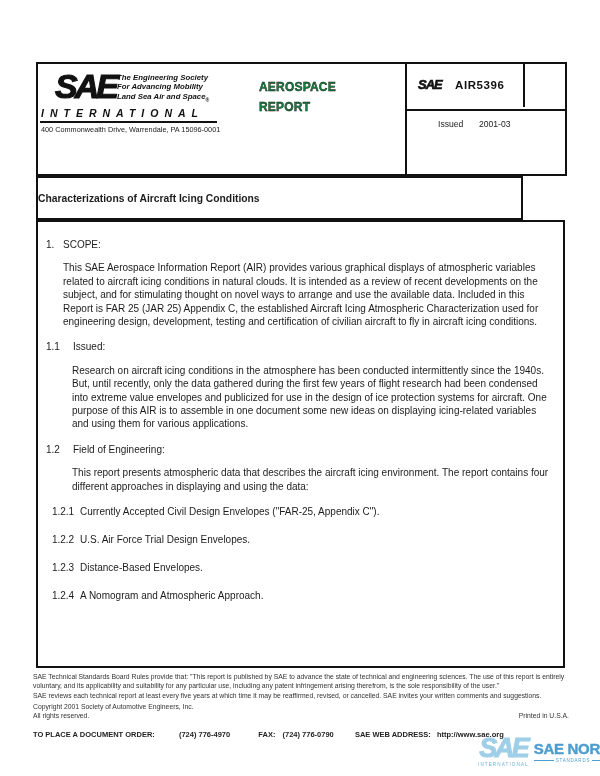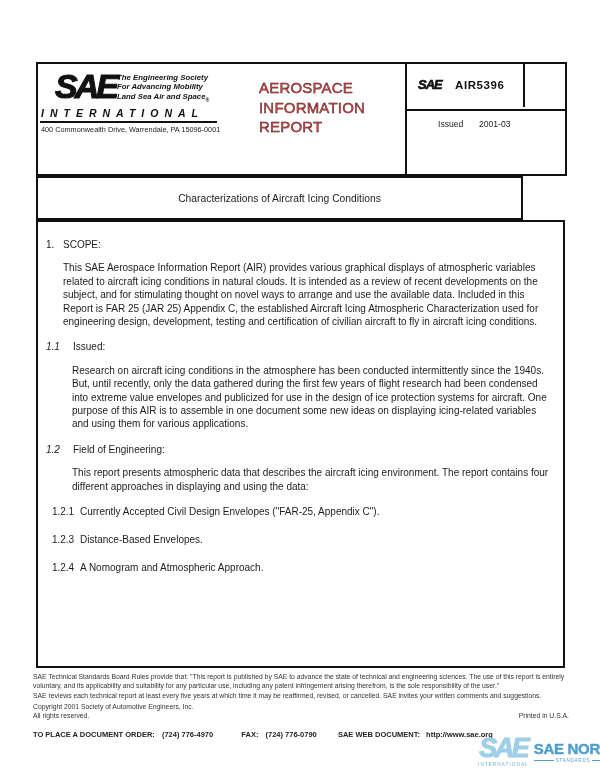--- a/index.html
+++ b/index.html
@@ -30,21 +30,21 @@
   .intl {
     position:absolute; left:3px; top:43px;
     font-size:10.5px; font-weight:bold; font-style:italic; letter-spacing:6px;
     color:#111; white-space:nowrap;
   }
   .intl-rule { position:absolute; left:2px; top:57px; width:177px; height:2px; background:#111; }
   .addr { position:absolute; left:3px; top:61px; font-size:7.3px; color:#222; white-space:nowrap; }
 
   .doc-type {
     position:absolute; left:221px; top:14px;
-    font-size:15px; font-weight:normal; line-height:19.5px; color:#ef4444;
+    font-size:12px; font-weight:bold; line-height:19.5px; color:#15803d;
     -webkit-text-stroke:0.4px #111; letter-spacing:0.2px;
   }
 
   .air-box {
     position:absolute; left:367px; top:-2px; width:162px; height:114px;
     border:2px solid #111; box-sizing:border-box; background:#fff;
   }
   .air-top { position:absolute; left:0; top:0; right:0; height:45px; border-bottom:2px solid #111; }
   .air-corner { position:absolute; right:0; top:0; width:40px; height:43px; border-left:2px solid #111; }
   .air-sae {
@@ -56,34 +56,34 @@
     position:absolute; left:48px; top:15px;
     font-size:11.5px; font-weight:bold; letter-spacing:0.6px; color:#111;
   }
   .air-issued-label { position:absolute; left:10px; top:55px; font-size:8.6px; color:#222;margin-left:21px; }
   .air-issued-date  { position:absolute; left:72px; top:55px; font-size:8.6px; color:#222; }
 
   
   .title-band {
     position:absolute; left:36px; top:176px; width:487px; height:44px;
     border:2px solid #111; box-sizing:border-box; background:#fff;
-    display:flex; align-items:center; justify-content:center;
-    font-size:10.3px; color:#1c1c1c;
+    display:flex; align-items:center; justify-content:flex-start;
+    font-size:10.3px; color:#1c1c1c;font-weight:bold;
   }
 
   
   .body-box {
     position:absolute; left:36px; top:220px; width:529px; height:448px;
     border:2px solid #111; box-sizing:border-box; background:#fff;
     padding:16px 12px 0 8px;
     font-size:10px; line-height:13.4px; color:#1c1c1c;
   }
   .sec-head { display:flex; margin-bottom:10px; }
   .sec-head .num { flex:0 0 auto; }
-  .w1 { width:17px; } .w2 { width:27px;font-style:italic; } .w3 { width:34px;text-align:center; }
+  .w1 { width:17px; } .w2 { width:27px; } .w3 { width:34px;text-align:center; }
   .para { margin:0 0 12px 0; }
   .ind1 { margin-left:17px; width:489px; }
   .ind2 { margin-left:26px; width:480px; }
   .item { display:flex; margin-bottom:14.5px; }
 
   
   .legal1 {
     position:absolute; left:33px; top:672px; width:536px;
     font-size:6.8px; line-height:9px; color:#333;
   }
@@ -91,21 +91,21 @@
     position:absolute; left:33px; top:691px; width:536px;
     font-size:6.8px; line-height:9px; color:#333;
   }
   .copyright { position:absolute; left:33px; top:703px; font-size:6.8px; color:#333; }
   .rights    { position:absolute; left:33px; top:712px; font-size:6.8px; color:#333; }
   .printed   { position:absolute; right:31px; top:712px; font-size:6.8px; color:#333; }
   .order-line {
     position:absolute; left:33px; top:730px; font-size:7.5px; font-weight:bold; color:#222;
     white-space:nowrap;
   }
-  .order-line .g1 { margin-right:5px;text-align:right; } .order-line .g2 { margin-right:26px; }
+  .order-line .g1 { margin-right:22px;text-align:right; } .order-line .g2 { margin-right:26px; }
   .order-line .g3 { margin-right:5px;text-align:center; } .order-line .g4 { margin-right:19px; }
   .order-line .g5 { margin-right:4px; }
 
   
   .brand { position:absolute; left:478px; top:736px; display:flex; align-items:flex-start; }
   .brand-left { display:flex; flex-direction:column; align-items:center; }
   .brand-sae {
     font-size:27px; font-weight:bold; font-style:italic; letter-spacing:-2.5px;
     color:#9fcfe8; -webkit-text-stroke:1px #9fcfe8; line-height:25px;
   }
@@ -130,21 +130,20 @@
       <div>The Engineering Society</div>
       <div>For Advancing Mobility</div>
       <div><span>Land Sea Air and Space</span><span class="reg">®</span></div>
     </div>
     <div class="intl">INTERNATIONAL</div>
     <div class="intl-rule"></div>
     <div class="addr">400 Commonwealth Drive, Warrendale, PA 15096-0001</div>
 
     <div class="doc-type">
       <div>AEROSPACE</div>
-      <div>INFORMATION</div>
       <div>REPORT</div>
     </div>
 
     <div class="air-box">
       <div class="air-top">
         <span class="air-sae">SAE</span>
         <span class="air-num">AIR5396</span>
         <div class="air-corner"></div>
       </div>
       <span class="air-issued-label">Issued</span>
@@ -174,41 +173,45 @@
       <span class="num w2">1.2</span>
       <span>Field of Engineering:</span>
     </div>
     <p class="para ind2">This report presents atmospheric data that describes the aircraft icing environment. The report contains four different approaches in displaying and using the data:</p>
 
     <div class="item">
       <span class="num w3">1.2.1</span>
       <span>Currently Accepted Civil Design Envelopes ("FAR-25, Appendix C").</span>
     </div>
     <div class="item">
+      <span class="num w3">1.2.2</span>
+      <span>U.S. Air Force Trial Design Envelopes.</span>
+    </div>
+    <div class="item">
       <span class="num w3">1.2.3</span>
       <span>Distance-Based Envelopes.</span>
     </div>
     <div class="item">
       <span class="num w3">1.2.4</span>
       <span>A Nomogram and Atmospheric Approach.</span>
     </div>
   </div>
 
   <div class="legal1">SAE Technical Standards Board Rules provide that: "This report is published by SAE to advance the state of technical and engineering sciences. The use of this report is entirely voluntary, and its applicability and suitability for any particular use, including any patent infringement arising therefrom, is the sole responsibility of the user."</div>
   <div class="legal2">SAE reviews each technical report at least every five years at which time it may be reaffirmed, revised, or cancelled. SAE invites your written comments and suggestions.</div>
   <div class="copyright">Copyright 2001 Society of Automotive Engineers, Inc.</div>
   <div class="rights">All rights reserved.</div>
   <div class="printed">Printed in U.S.A.</div>
 
   <div class="order-line">
     <span class="g1">TO PLACE A DOCUMENT ORDER:</span>
     <span class="g2">(724) 776-4970</span>
     <span class="g3">FAX:</span>
     <span class="g4">(724) 776-0790</span>
-    <span class="g5">SAE WEB DOCUMENT:</span>
+    <span class="g5">SAE WEB ADDRESS:</span>
     <span>http://www.sae.org</span>
   </div>
 
   <div class="brand">
     <div class="brand-left">
       <div class="brand-sae">SAE</div>
       <div class="brand-intl">INTERNATIONAL</div>
     </div>
     <div class="brand-right">
       <div class="brand-norm">SAE NORM</div>

